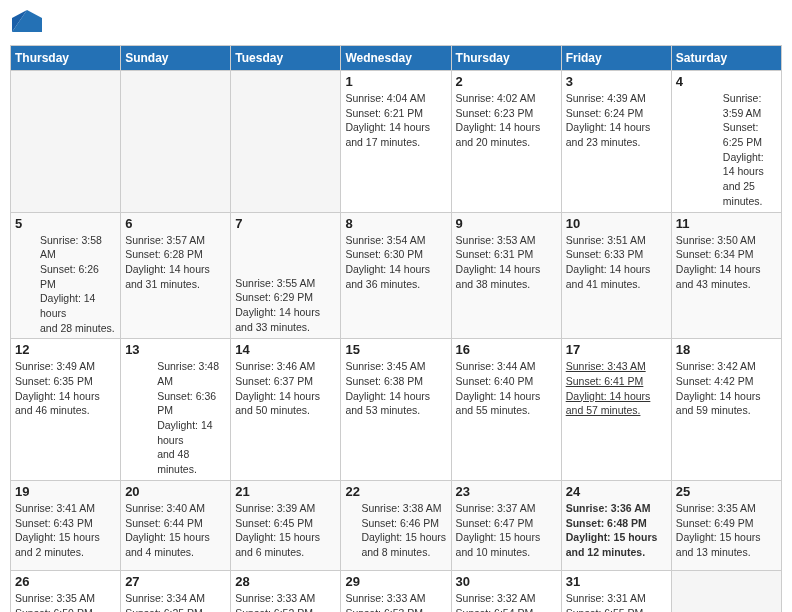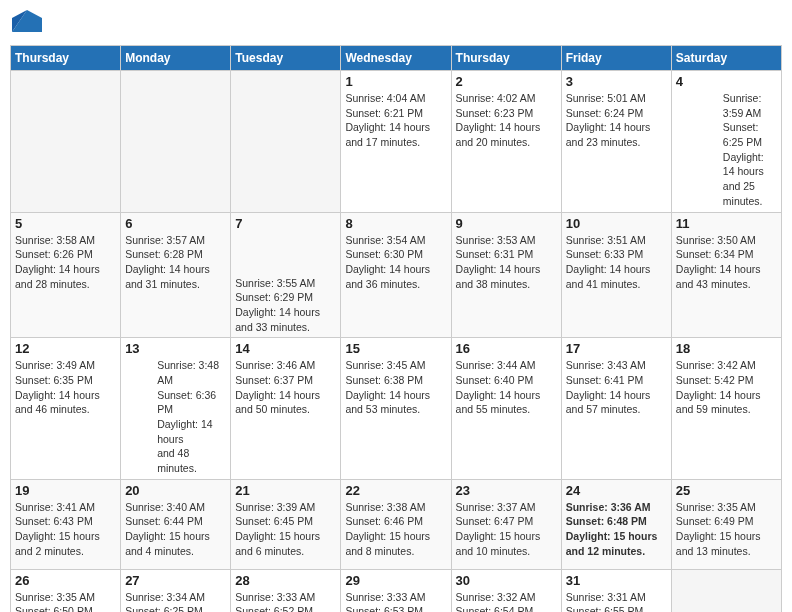--- a/index.html
+++ b/index.html
@@ -111,21 +111,21 @@
   <div class="title-block">
     <div class="main-title"></div>
     <div class="subtitle"></div>
   </div>
 </div>
 
 <table class="calendar">
   <thead>
     <tr>
     <th>Thursday</th>
-        <th>Monday</th>
+        <th>Sunday</th>
         <th>Tuesday</th>
         <th>Wednesday</th>
         <th>Thursday</th>
         <th>Friday</th>
         <th>Saturday</th>
       </tr>
   </thead>
   <tbody id="calendar-body">
   <tr>
         <td class="empty"></td>
@@ -140,37 +140,37 @@
         </td>
         <td>
           <span class="day-num">2</span>
           <div class="day-info" style="white-space: pre-line;">Sunrise: 4:02 AM
 Sunset: 6:23 PM
 Daylight: 14 hours
 and 20 minutes.</div>
         </td>
         <td>
           <span class="day-num">3</span>
-          <div class="day-info" style="white-space: pre-line;">Sunrise: 5:01 AM
+          <div class="day-info" style="white-space: pre-line;">Sunrise: 4:39 AM
 Sunset: 6:24 PM
 Daylight: 14 hours
 and 23 minutes.</div>
         </td>
         <td>
           <span class="day-num">4</span>
           <div class="day-info" style="white-space: pre-line; margin-left: 47px;">Sunrise: 3:59 AM
 Sunset: 6:25 PM
 Daylight: 14 hours
 and 25 minutes.</div>
         </td>
       </tr>
       <tr>
         <td>
           <span class="day-num">5</span>
-          <div class="day-info" style="white-space: pre-line;">Sunrise: 3:58 AM
+          <div class="day-info" style="white-space: pre-line; margin-left: 25px;">Sunrise: 3:58 AM
 Sunset: 6:26 PM
 Daylight: 14 hours
 and 28 minutes.</div>
         </td>
         <td>
           <span class="day-num">6</span>
           <div class="day-info" style="white-space: pre-line;">Sunrise: 3:57 AM
 Sunset: 6:28 PM
 Daylight: 14 hours
 and 31 minutes.</div>
@@ -242,29 +242,29 @@
         </td>
         <td>
           <span class="day-num">16</span>
           <div class="day-info" style="white-space: pre-line;">Sunrise: 3:44 AM
 Sunset: 6:40 PM
 Daylight: 14 hours
 and 55 minutes.</div>
         </td>
         <td>
           <span class="day-num">17</span>
-          <div class="day-info" style="white-space: pre-line;">Sunrise: 3:43 AM
+          <div class="day-info" style="white-space: pre-line; text-decoration: underline;">Sunrise: 3:43 AM
 Sunset: 6:41 PM
 Daylight: 14 hours
 and 57 minutes.</div>
         </td>
         <td>
           <span class="day-num">18</span>
           <div class="day-info" style="white-space: pre-line;">Sunrise: 3:42 AM
-Sunset: 5:42 PM
+Sunset: 4:42 PM
 Daylight: 14 hours
 and 59 minutes.</div>
         </td>
       </tr>
       <tr>
         <td>
           <span class="day-num">19</span>
           <div class="day-info" style="white-space: pre-line;">Sunrise: 3:41 AM
 Sunset: 6:43 PM
 Daylight: 15 hours
@@ -279,21 +279,21 @@
         </td>
         <td>
           <span class="day-num">21</span>
           <div class="day-info" style="white-space: pre-line;">Sunrise: 3:39 AM
 Sunset: 6:45 PM
 Daylight: 15 hours
 and 6 minutes.</div>
         </td>
         <td>
           <span class="day-num">22</span>
-          <div class="day-info" style="white-space: pre-line;">Sunrise: 3:38 AM
+          <div class="day-info" style="white-space: pre-line; margin-left: 16px;">Sunrise: 3:38 AM
 Sunset: 6:46 PM
 Daylight: 15 hours
 and 8 minutes.</div>
         </td>
         <td>
           <span class="day-num">23</span>
           <div class="day-info" style="white-space: pre-line;">Sunrise: 3:37 AM
 Sunset: 6:47 PM
 Daylight: 15 hours
 and 10 minutes.</div>

